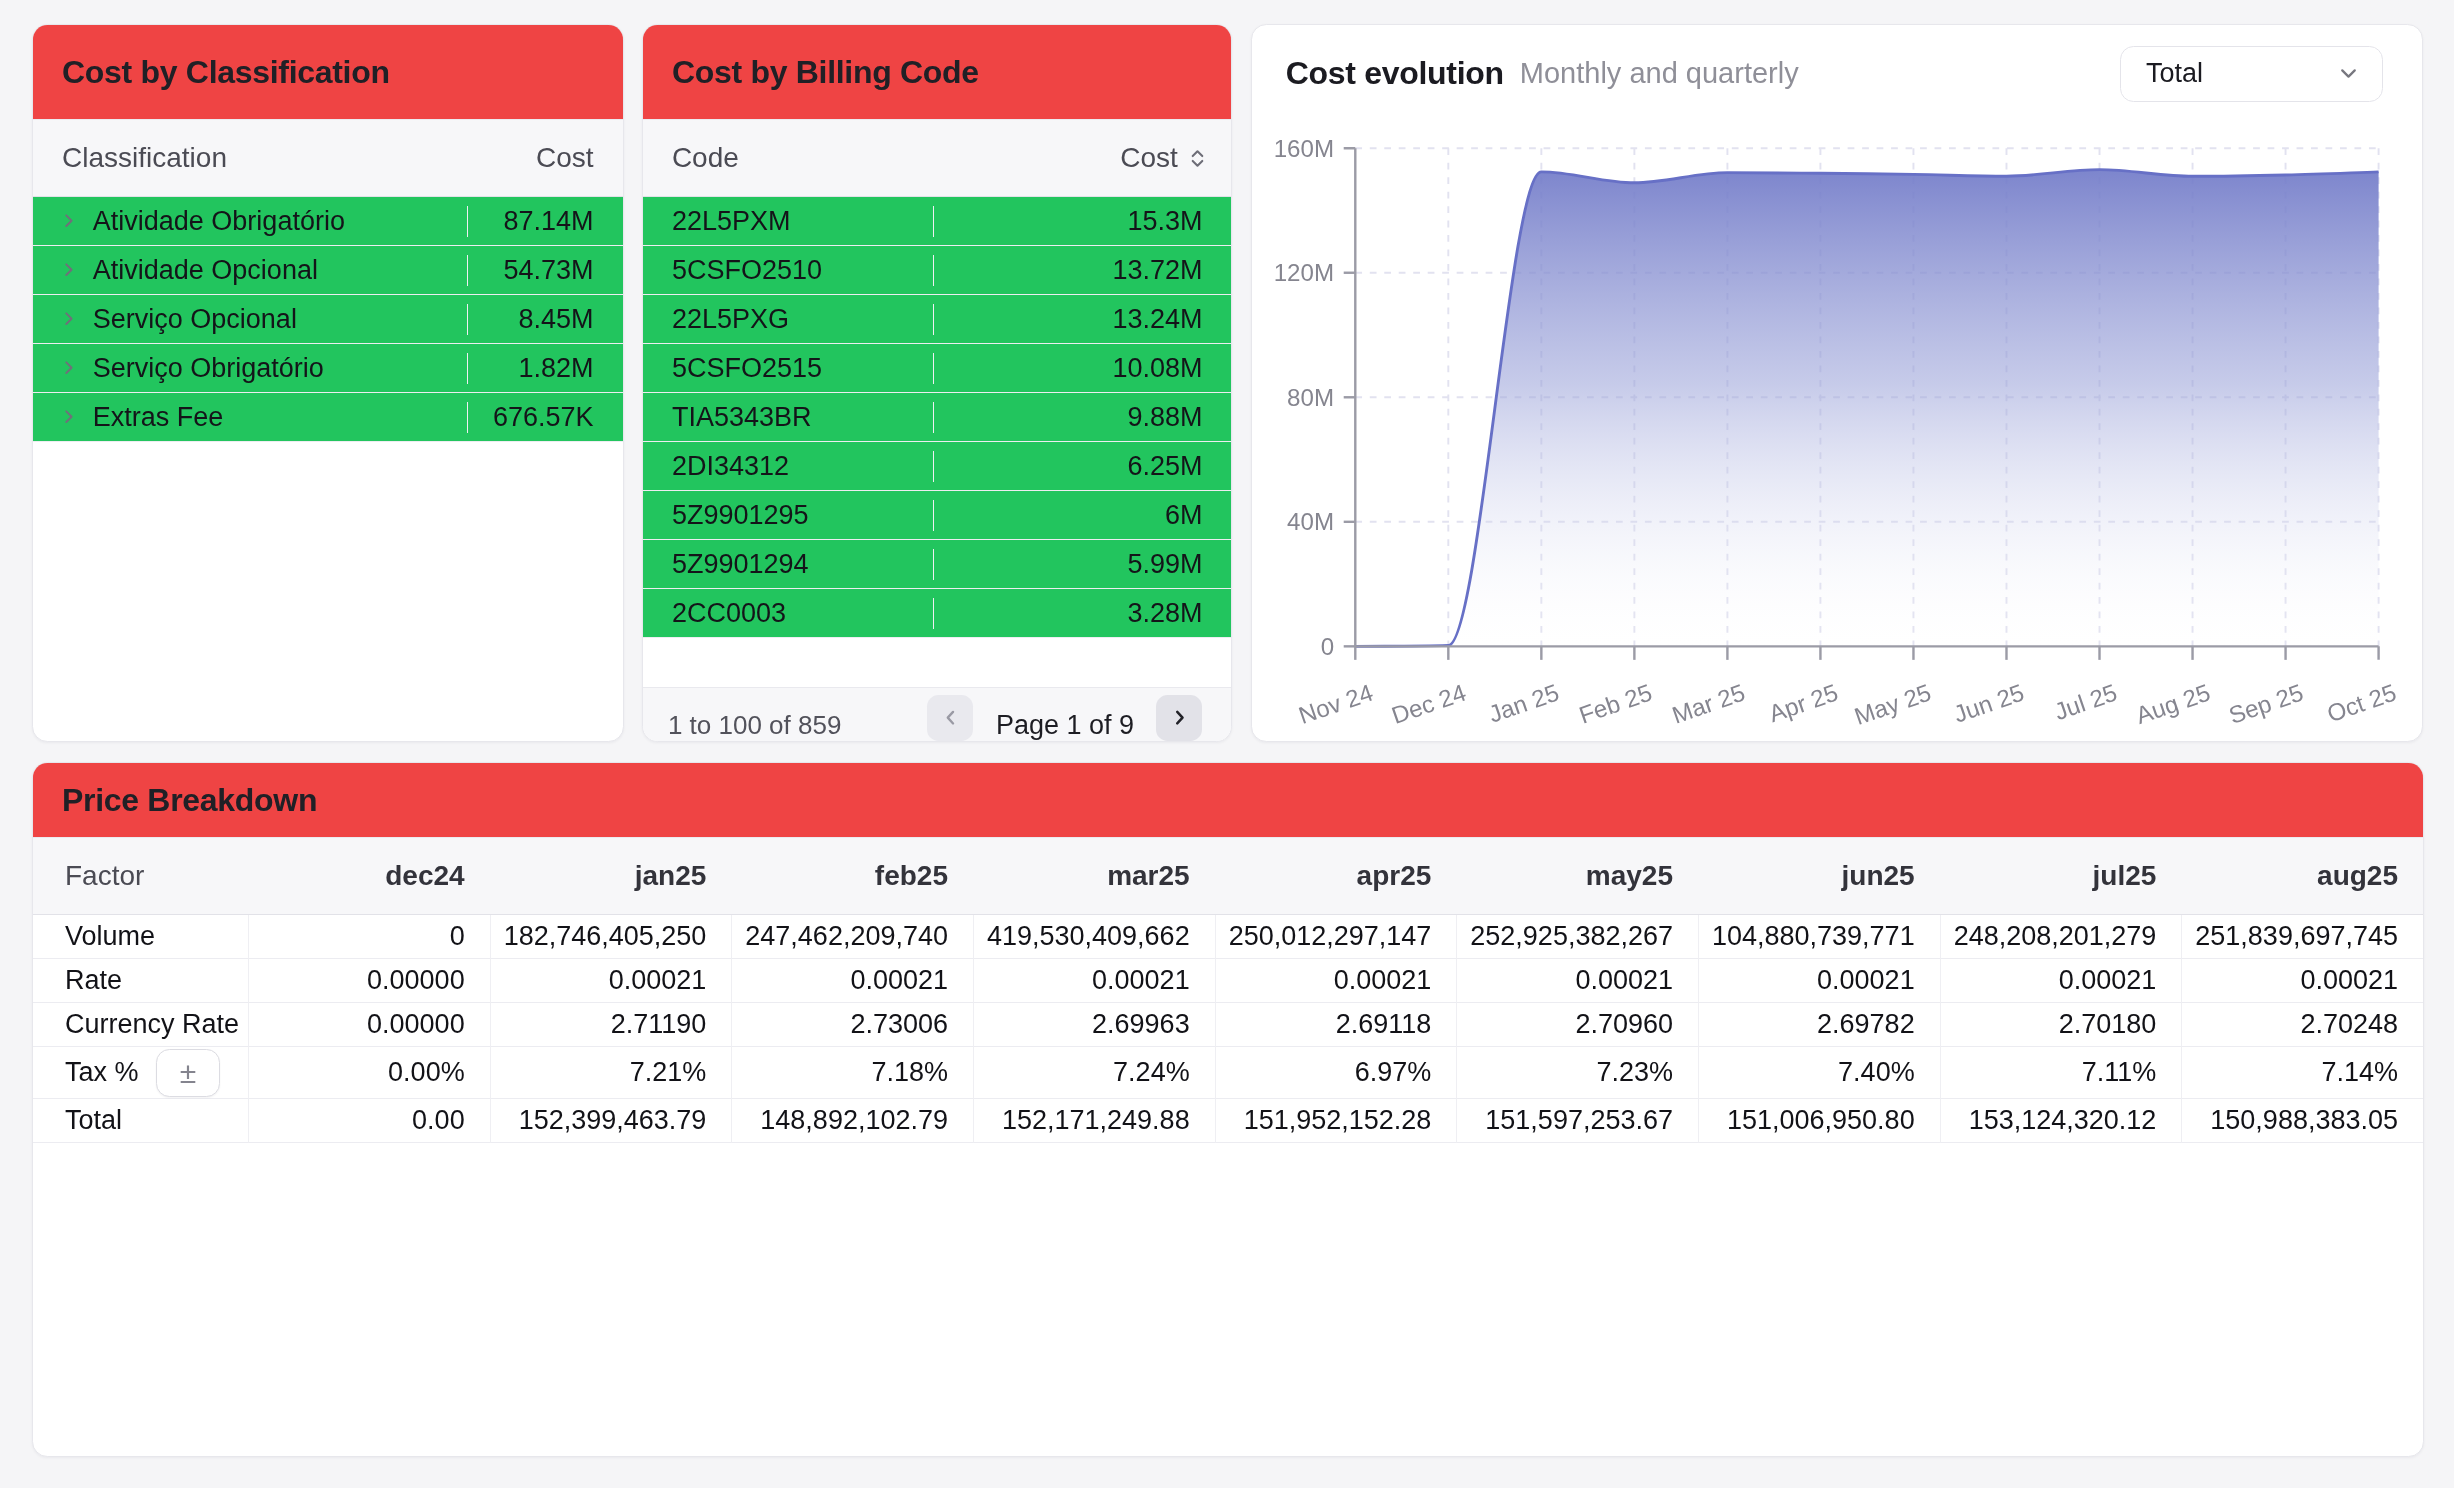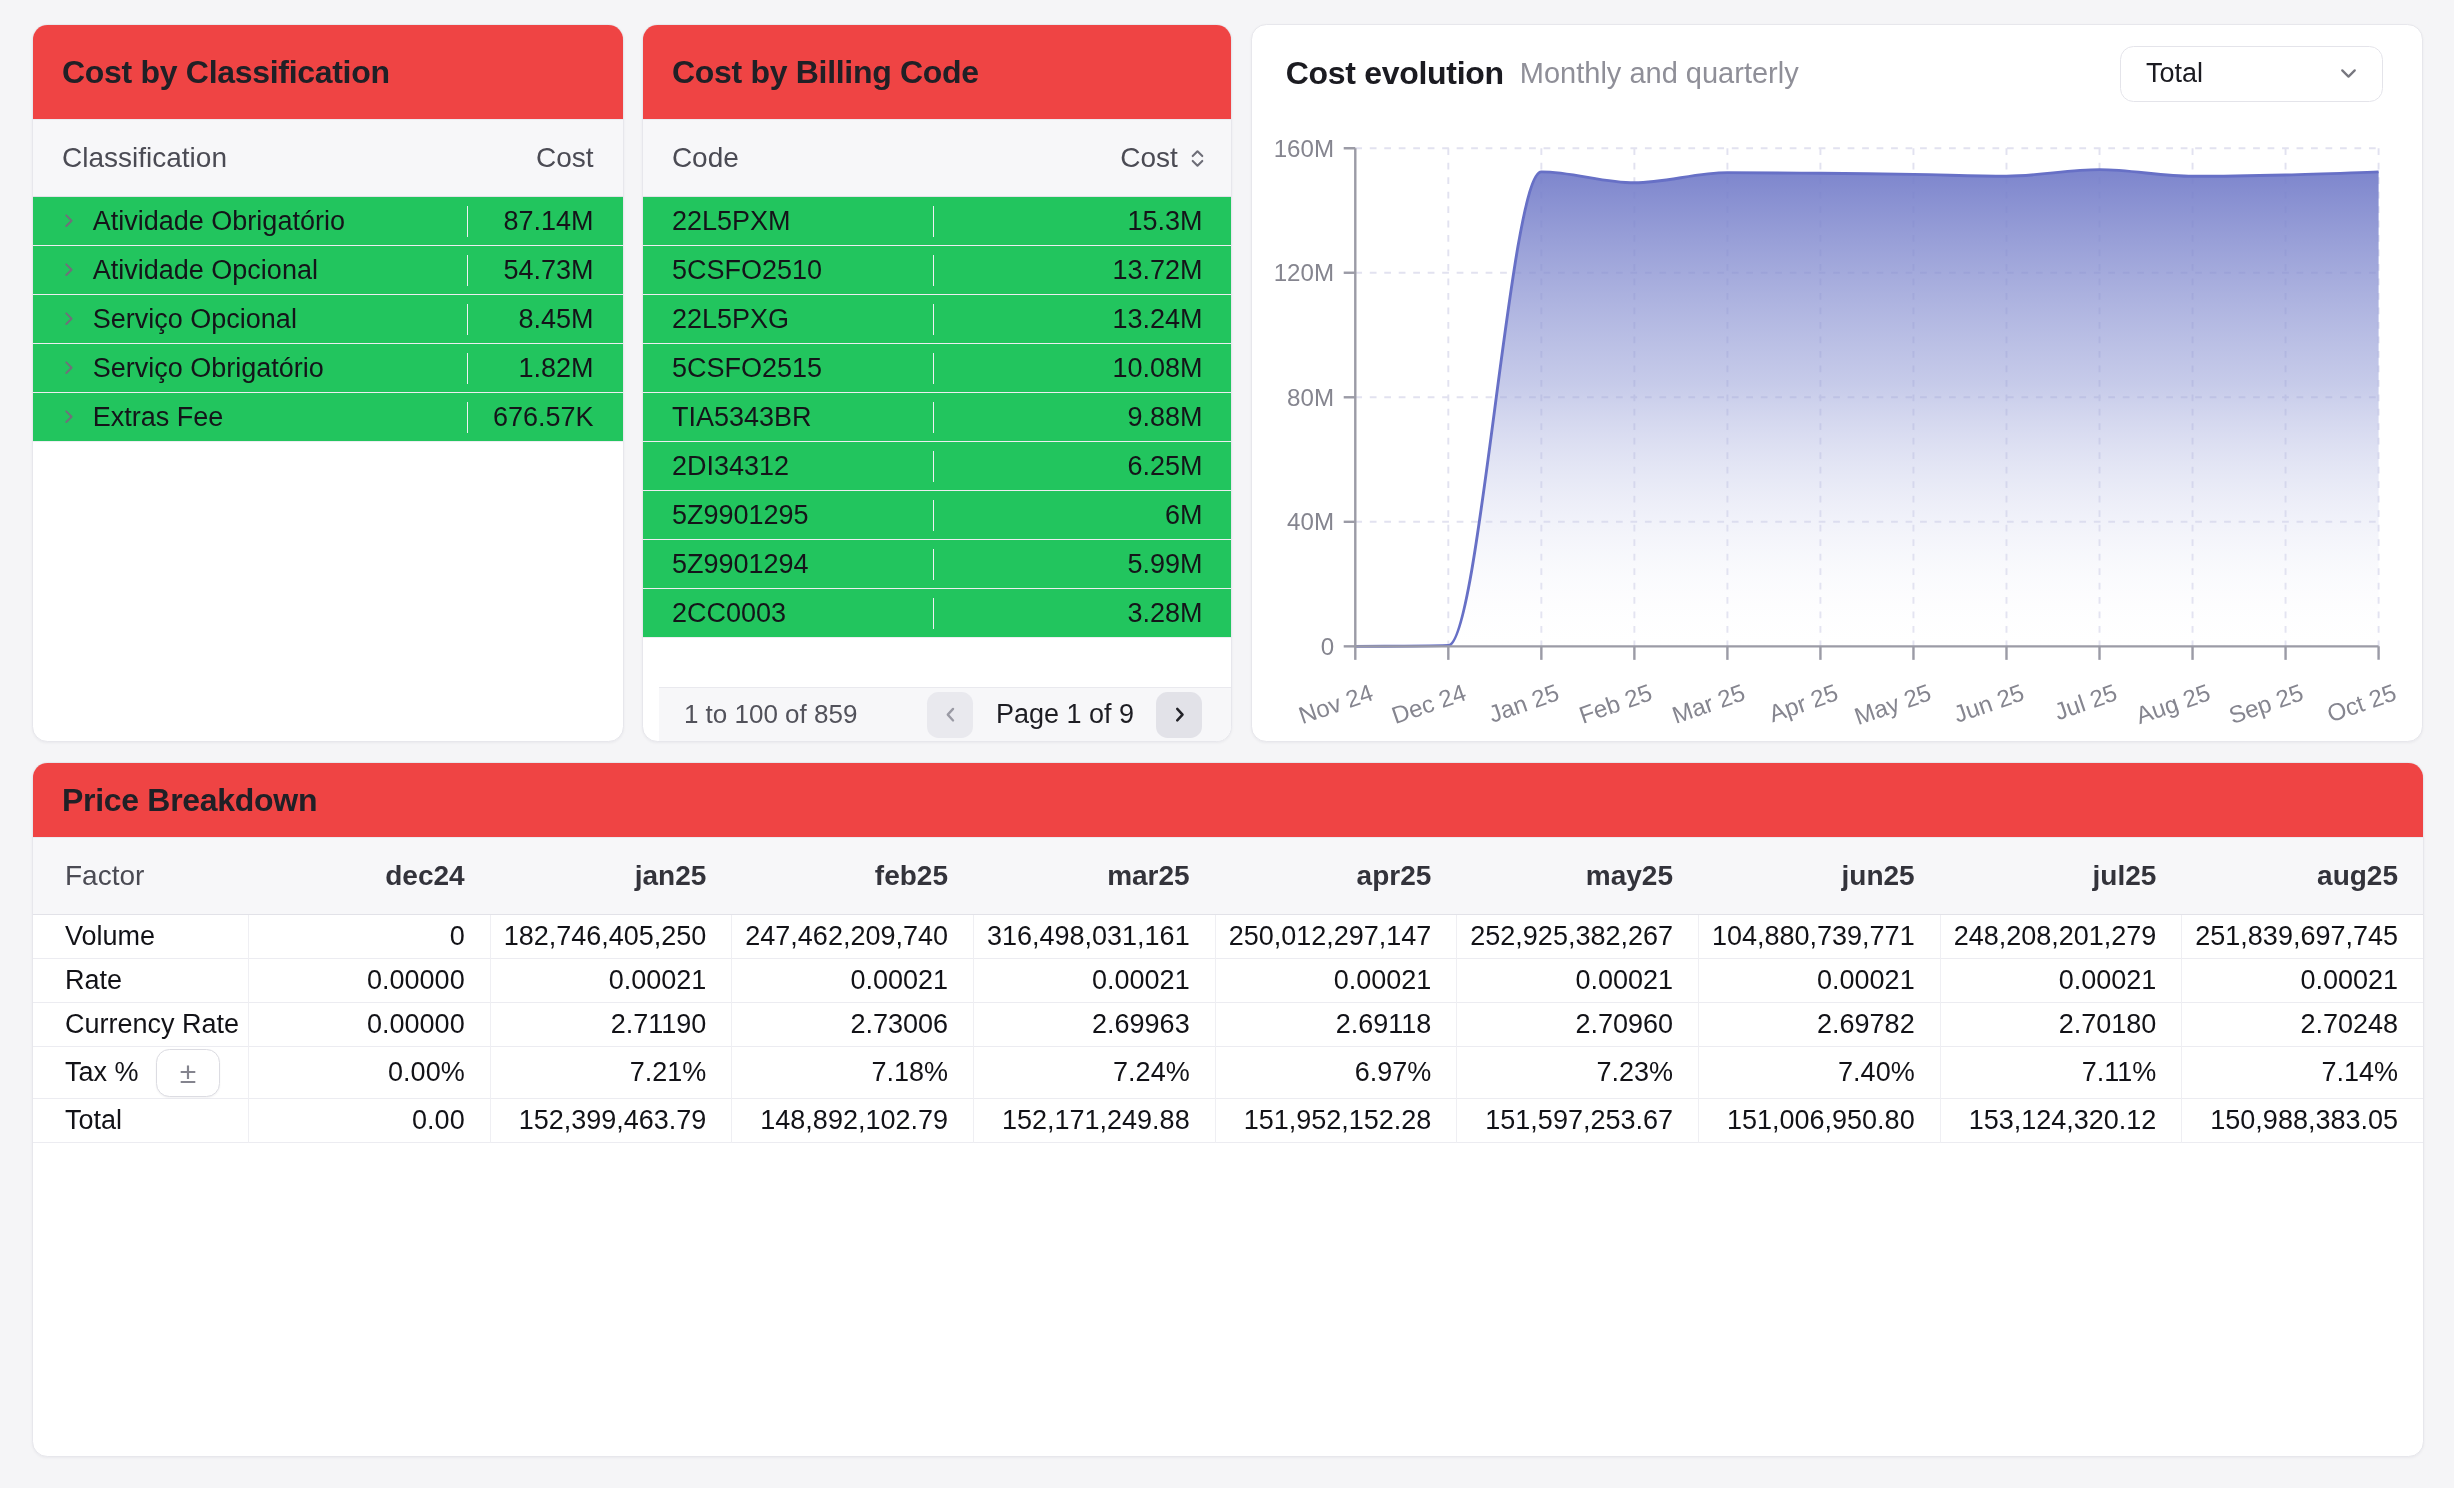--- a/index.html
+++ b/index.html
@@ -54,23 +54,23 @@
     cursor:default;
   }
   .trow .cell-name{ flex:1; display:flex; align-items:center; gap:15.4px; padding-left:27px; }
   .trow .cell-cost{ display:flex; align-items:center; justify-content:flex-end; padding-right:29px; border-left:1px solid #efeff3; }
   #classification-panel .trow .cell-cost{ width:156px; }
   #billing-panel .trow .cell-name{ flex:none; width:290px; padding-left:29px; }
   #billing-panel .trow .cell-cost{ flex:1; }
   .chev-right{ flex:none; display:flex; align-items:center; }
   
   .pagination{
-    position:absolute; left:16px; right:0; bottom:0; height:54px;
+    position:absolute; left:0; right:0; bottom:0; height:54px;
     background:#f7f7f9; border-top:1px solid #e9e9ee;
-    display:flex; align-items:center; padding:0 29px 0 25px;
+    display:flex; align-items:flex-end; padding:0 29px 0 25px;
     font-size:26px; color:#52525b;
   }
   .pagination .range{ flex:1; }
   .page-btn{
     width:46px; height:46px; border:none; border-radius:11.6px;
     display:flex; align-items:center; justify-content:center;
     cursor:pointer; background:#e9e9ee;
   }
   .page-btn.next{ background:#e2e2e8; }
   .page-label{ width:183px; text-align:center; color:#1d1d23; font-size:27px; }
@@ -378,21 +378,21 @@
         <span class="pcell num">aug25</span>
       </div>
     <div id="price-rows">
         <div class="prow body">
           <span class="pcell factor">
             <span>Volume</span>
           </span>
           <span class="pcell num">0</span>
           <span class="pcell num">182,746,405,250</span>
           <span class="pcell num">247,462,209,740</span>
-          <span class="pcell num">316,498,031,161</span>
+          <span class="pcell num">419,530,409,662</span>
           <span class="pcell num">250,012,297,147</span>
           <span class="pcell num">252,925,382,267</span>
           <span class="pcell num">104,880,739,771</span>
           <span class="pcell num">248,208,201,279</span>
           <span class="pcell num">251,839,697,745</span>
         </div>
         <div class="prow body">
           <span class="pcell factor">
             <span>Rate</span>
           </span>

